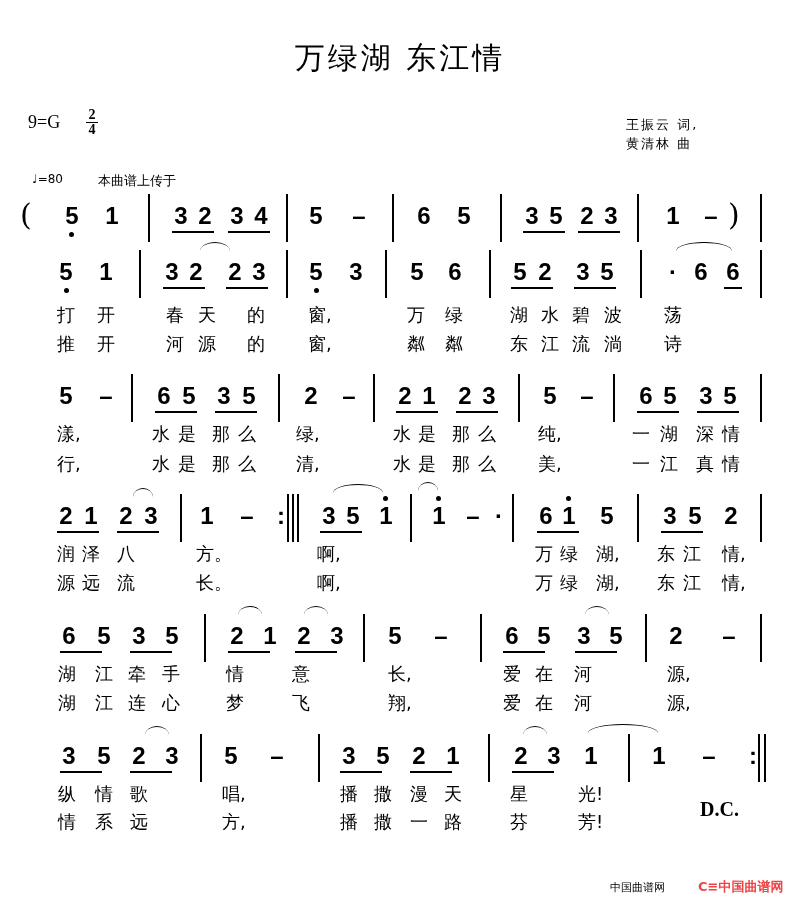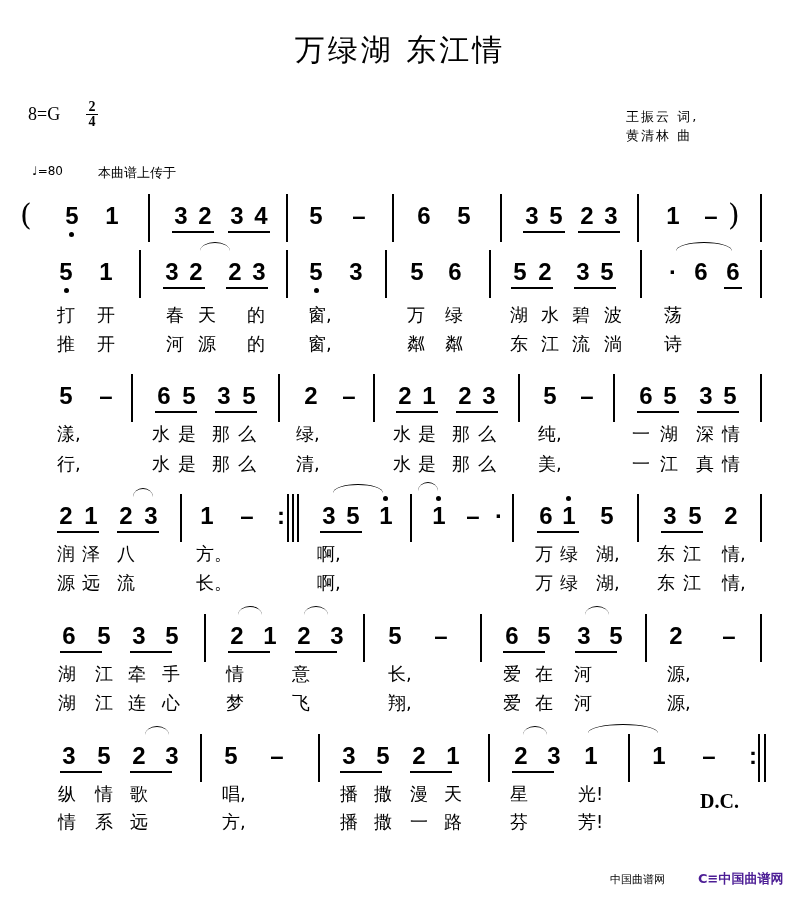--- a/index.html
+++ b/index.html
@@ -1,39 +1,39 @@
 <!DOCTYPE html>
 <html><head>
 <meta charset="utf-8">
 <style>
   html, body { margin:0; padding:0; background:#fff; }
   body { width:800px; height:897px; position:relative; overflow:hidden; font-family:"DejaVu Sans", sans-serif; color:#000; }
-  .abs { position:absolute; }
+  .abs { position:absolute;margin-top:8px; }
   .title { left:0; width:800px; top:30px; text-align:center; font-size:30px; letter-spacing:3px; }
   .key { left:28px; top:104px; font-family:"Liberation Serif", serif; font-size:18px; }
   .ts { left:86px; top:100px; font-family:"Liberation Serif", serif; font-weight:bold; font-size:14px; line-height:14px; text-align:center; }
   .credit { left:626px; font-size:13px; letter-spacing:2px; }
   .tempo { left:32px; top:164px; font-size:12px; }
   .expr { left:98px; top:164px; font-size:13px; }
   .n { position:absolute; font-family:"Liberation Sans", sans-serif; font-weight:bold; font-size:24px; line-height:24px; width:18px; text-align:center; }
   .ul { position:absolute; height:2px; background:#000; }
   .bar { position:absolute; width:2px; background:#000; }
   .dot { position:absolute; width:5px; height:5px; border-radius:50%; background:#000; }
   .ly { position:absolute; font-size:18px; line-height:20px; white-space:pre; }
   .arc { position:absolute; border-top:1.6px solid #000; border-radius:50% 50% 0 0 / 100% 100% 0 0; height:8px; }
   .paren { position:absolute; font-family:"DejaVu Serif", serif; font-size:30px; line-height:30px; }
   .dc { left:700px; top:790px; font-family:"Liberation Serif", serif; font-weight:bold; font-size:20px; }
   .footer { left:610px; top:872px; font-size:11px; }
-  .logo { left:698px; top:870px; font-size:13px; font-weight:bold; color:#4c1d95; }
+  .logo { left:698px; top:870px; font-size:13px; font-weight:bold; color:#ef4444; }
 </style>
 </head>
 <body>
 
 <div class="abs title">万绿湖 东江情</div>
-<div class="abs key">8=G</div>
+<div class="abs key">9=G</div>
 <div class="abs ts">
   <div>2</div>
   <div style="border-top:1.5px solid #000;width:12px;margin:0 auto;"></div>
   <div>4</div>
 </div>
 <div class="abs credit" style="top:108px">王振云 词,</div>
 <div class="abs credit" style="top:127px">黄清林 曲</div>
 <div class="abs tempo">♩=80</div>
 <div class="abs expr">本曲谱上传于</div>
 

